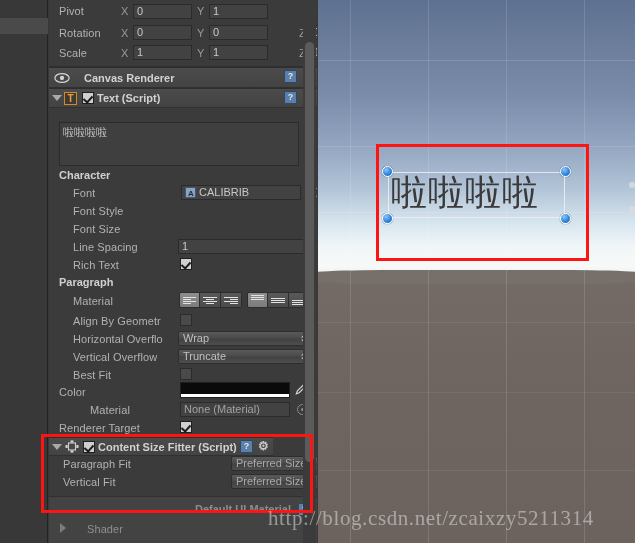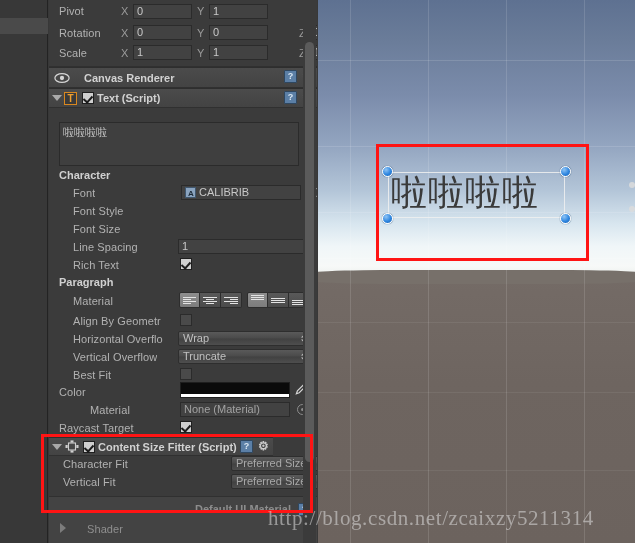--- a/index.html
+++ b/index.html
@@ -582,41 +582,41 @@
     </div>
     <svg class="eyedropper" style="position:absolute;left:245px;top:382px;" viewBox="0 0 14 14">
       <path d="M10.5 1.8 L12.3 3.6 L5.2 10.7 L2.4 11.7 L3.4 8.9 Z" fill="none" stroke="#d6d6d6" stroke-width="1.2"></path>
       <path d="M9.6 0.9 L13.2 4.5" stroke="#d6d6d6" stroke-width="1.6"></path>
     </svg>
 
     <div class="lbl" style="position:absolute;left:10px;top:404px;margin-left:31px;">Material</div>
     <div class="fld" style="position:absolute;left:131px;top:402px;width:110px;color:#a2a2a2;">None (Material)</div>
     <div class="picker" style="position:absolute;left:248px;top:404px;"></div>
 
-    <div class="lbl" style="position:absolute;left:10px;top:422px;">Raycast Target</div>
+    <div class="lbl" style="position:absolute;left:10px;top:422px;">Renderer Target</div>
     <div class="cb on" style="position:absolute;left:131px;top:421px;"></div>
 
     <div class="comp-header" style="position:absolute;left:0;top:437px;width:224px;height:19px;">
       <div class="foldout"></div>
       <svg class="csf-icon" viewBox="0 0 14 13">
         <rect x="3.5" y="3" width="7" height="7" fill="none" stroke="#cfcfcf" stroke-width="1.1"></rect>
         <rect x="0.5" y="5" width="2.2" height="3" fill="#cfcfcf"></rect>
         <rect x="11.3" y="5" width="2.2" height="3" fill="#cfcfcf"></rect>
         <rect x="5.5" y="0.4" width="3" height="2.2" fill="#cfcfcf"></rect>
         <rect x="5.5" y="10.4" width="3" height="2.2" fill="#cfcfcf"></rect>
       </svg>
       <div class="cb on" style="margin-left:4px;"></div>
       <span style="margin-left:3px;">Content Size Fitter (Script)</span>
       <div class="hdr-icons">
         <div class="help-icon">?</div>
         <div class="gear-icon">⚙</div>
       </div>
     </div>
 
-    <div class="lbl" style="position:absolute;left:14px;top:458px;">Character Fit</div>
+    <div class="lbl" style="position:absolute;left:14px;top:458px;">Paragraph Fit</div>
     <div class="dd" style="position:absolute;left:182px;top:456px;width:120px;color:#a8a8a8;">
       <span>Preferred Size</span>
 
     </div>
 
     <div class="lbl" style="position:absolute;left:14px;top:476px;">Vertical Fit</div>
     <div class="dd" style="position:absolute;left:182px;top:474px;width:120px;color:#a8a8a8;">
       <span>Preferred Size</span>
 
     </div>

